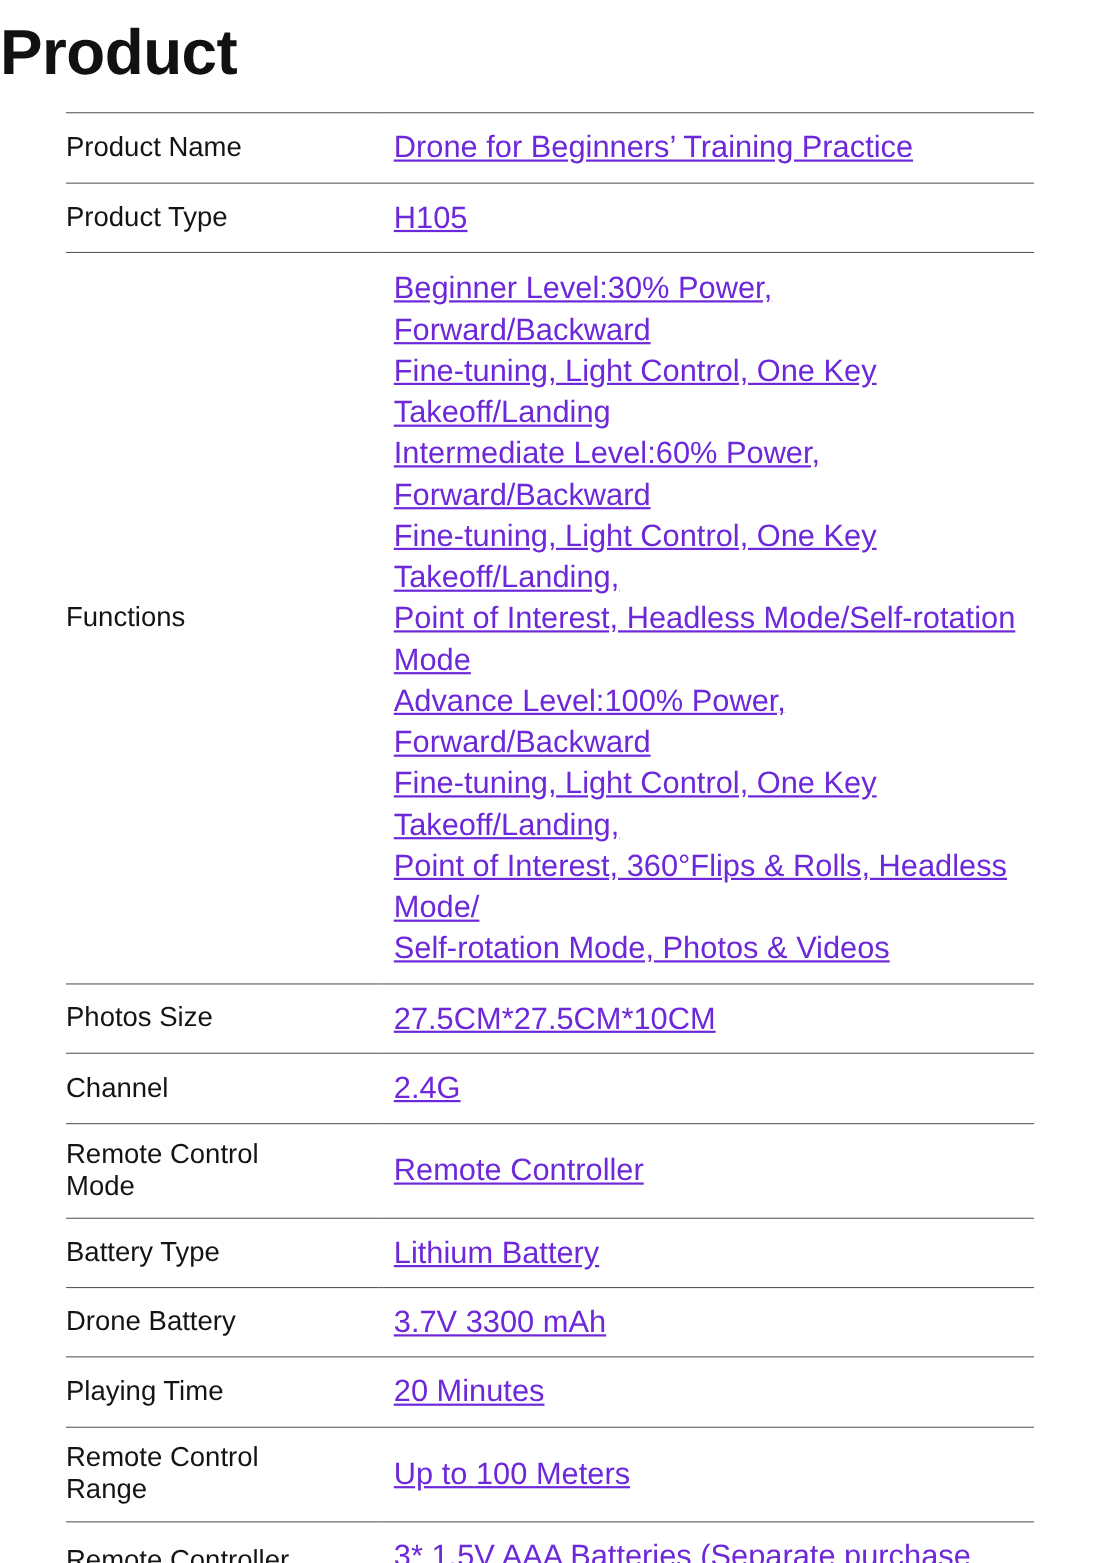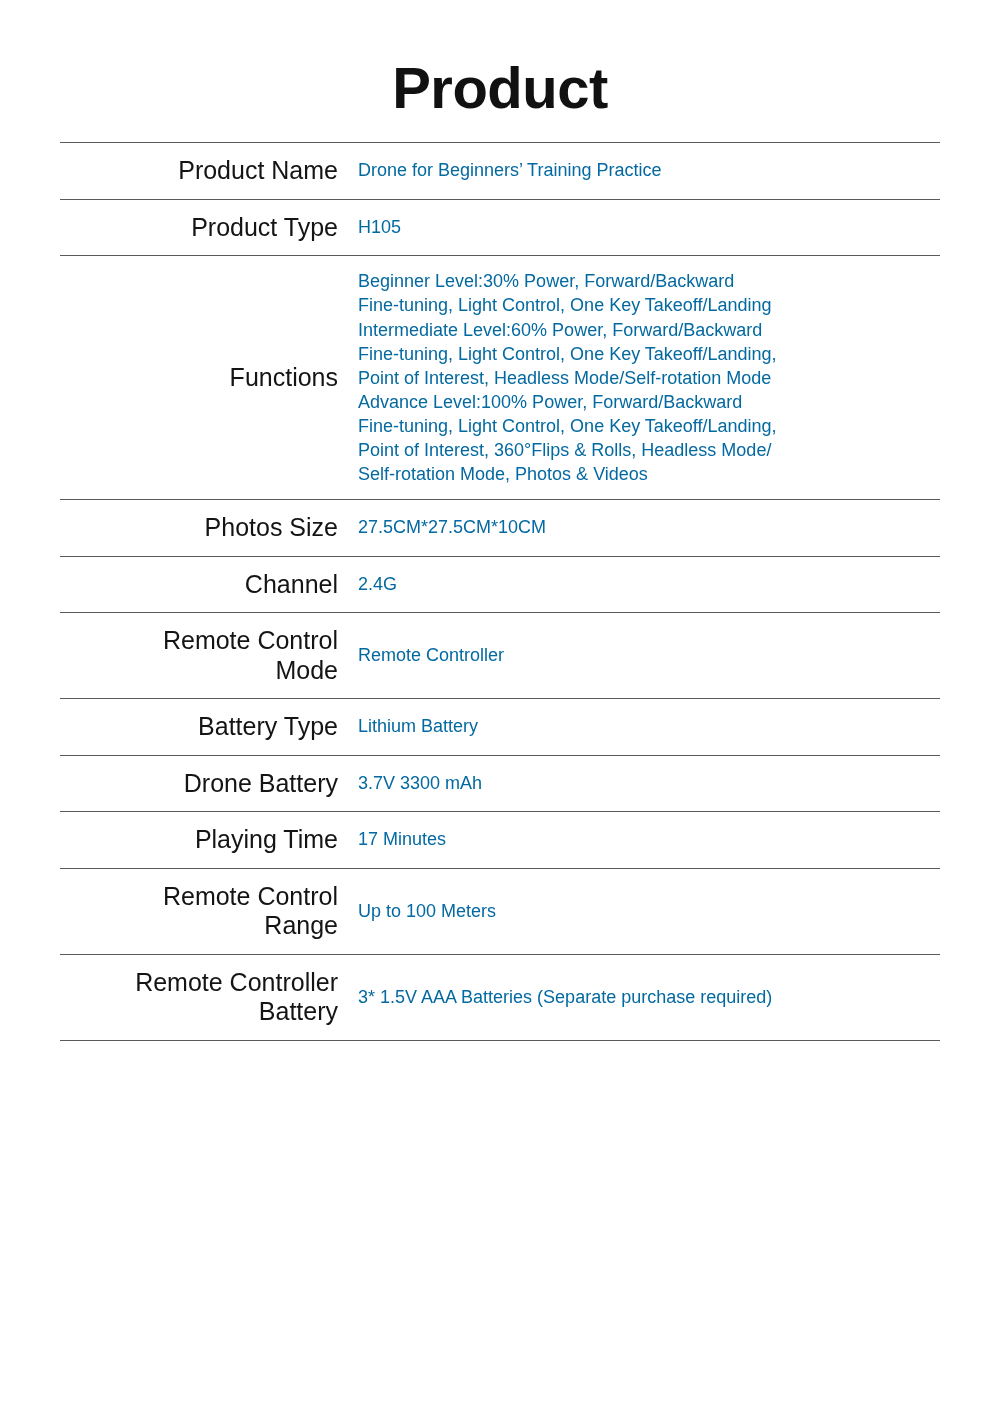--- a/index.html
+++ b/index.html
@@ -15,22 +15,20 @@
     -webkit-font-smoothing: antialiased;
   }
   .page {
     position: relative;
     width: 1000px;
     height: 1421px;
     box-sizing: border-box;
   }
   .title-block {
     padding-top: 18px;
-    text-align: center;
-    margin-top: 40px;
   }
   .title-line {
     font-size: 58px;
     font-weight: bold;
     line-height: 1.04;
     letter-spacing: -0.5px;
     color: #111111;
   }
   .spec-table {
     margin: 24px auto 0 auto;
@@ -43,32 +41,33 @@
   }
   .spec-table tr:last-child {
     border-bottom: 1.5px solid #5a5a5a;
   }
   .spec-table td {
     vertical-align: middle;
     padding: 0;
   }
   td.label {
     width: 278px;
-    text-align: right;
+    text-align: left;
     font-size: 25px;
     line-height: 1.18;
     color: #141414;
     padding: 13px 6px 13px 0;
   }
   td.value {
-    font-size: 18px;
+    font-size: 28px;
     line-height: 1.30;
-    color: #0369a1;
+    color: #6d28d9;
     padding: 13px 4px 13px 14px;
     white-space: pre-line;
+    text-decoration: underline;
   }
   td.value.tight {
     line-height: 1.34;
   }
   .value-big {
     font-size: 23px;
   }
 </style>
 </head>
 <body>
@@ -117,21 +116,21 @@
       <tr>
         <td class="label">Battery Type</td>
         <td class="value value-big">Lithium Battery</td>
       </tr>
       <tr>
         <td class="label">Drone Battery</td>
         <td class="value value-big">3.7V 3300 mAh</td>
       </tr>
       <tr>
         <td class="label">Playing Time</td>
-        <td class="value value-big">17 Minutes</td>
+        <td class="value value-big">20 Minutes</td>
       </tr>
       <tr>
         <td class="label" style="white-space: pre-line;">Remote Control
 Range</td>
         <td class="value value-big">Up to 100 Meters</td>
       </tr>
       <tr>
         <td class="label" style="white-space: pre-line;">Remote Controller
 Battery</td>
         <td class="value value-big">3* 1.5V AAA Batteries (Separate purchase required)</td>

